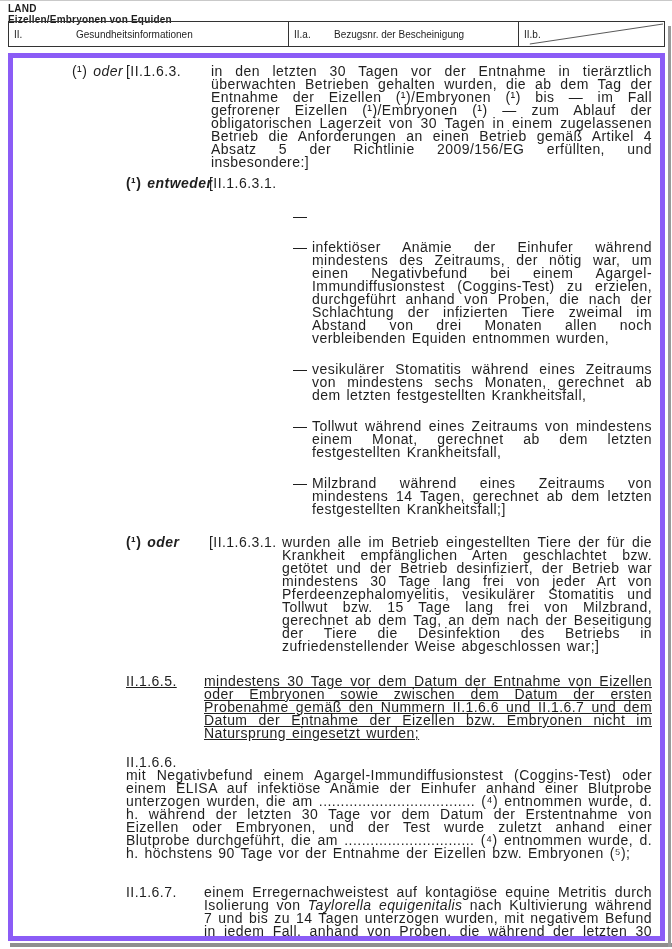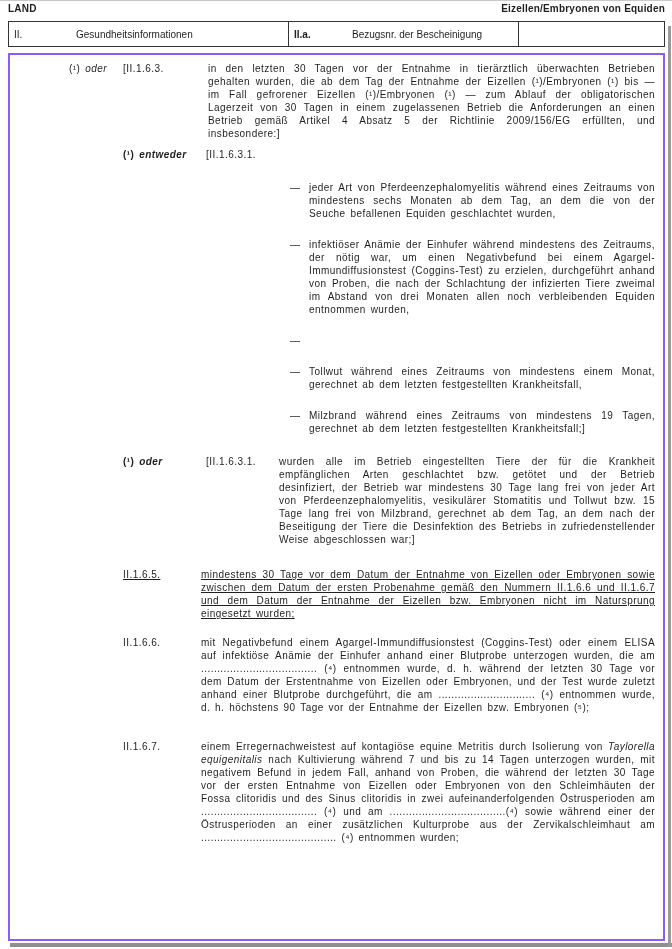--- a/index.html
+++ b/index.html
@@ -5,61 +5,61 @@
   html,body{margin:0;padding:0;background:#fff;}
   .page{
     position:relative;width:672px;height:949px;background:#ffffff;
     font-family:"Liberation Sans","DejaVu Sans",sans-serif;
     color:#1f1f1f;overflow:hidden;
   }
   .top-edge{position:absolute;left:0;top:0;width:672px;height:1px;background:#c9c9c9;}
   .topbar{
     position:absolute;left:8px;right:7px;top:3px;height:15px;
     display:flex;justify-content:space-between;align-items:flex-start;
-    font-size:10px;font-weight:bold;letter-spacing:.2px;
+    font-size:10px;font-weight:bold;letter-spacing:.2px;flex-direction:column;
   }
   .thead{
     position:absolute;left:8px;top:21px;width:657px;height:26px;
     border:1px solid #333;display:flex;box-sizing:border-box;
     font-size:10px;
   }
   .th{display:flex;align-items:center;box-sizing:border-box;}
   .th1{width:280px;border-right:1px solid #333;padding-left:5px;}
   .th2{width:230px;border-right:1px solid #333;padding-left:5px;}
   .th3{flex:1;position:relative;padding-left:5px;}
   .thnum{display:inline-block;width:62px;flex:none;}
-  .th2 .thnum{width:58px;font-weight:bold;}
+  .th2 .thnum{width:40px;}
   .th3 .thnum{width:auto;position:relative;z-index:2;}
   .diag{position:absolute;left:0;top:0;width:100%;height:100%;z-index:1;}
   .content{
     position:absolute;left:8px;top:53px;width:657px;height:888px;
-    border:2px solid #8b5cf6;box-sizing:border-box;
+    border:5px solid #8b5cf6;box-sizing:border-box;
     padding-top:7px;overflow:hidden;
-    font-size:10px;line-height:13px;letter-spacing:.45px;word-spacing:1.6px;
+    font-size:14px;line-height:13px;letter-spacing:.45px;word-spacing:1.6px;
   }
   .row{display:flex;align-items:flex-start;}
   .mk{flex:none;white-space:nowrap;}
   .num{flex:none;}
   .bodytxt{flex:1 1 auto;text-align:justify;margin-right:8px;}
   .i{font-style:italic;}
   
   .rowA{padding-left:59px;}
   .rowA .mk{width:54px;}
   .rowA .num{width:85px;}
   
   .rowB{padding-left:113px;}
   .rowB .mk{width:83px;font-weight:bold;}
   .rowB .num{width:73px;}
   
   .rowC{padding-left:113px;}
   .rowC .num{width:78px;}
   
   .rowD{padding-left:280px;}
   .rowD .dash{flex:none;width:19px;}
-  .mt8{margin-top:8px;}  .mt16{margin-top:16px;}  .mt18{margin-top:18px;}
+  .mt8{margin-top:8px;}  .mt16{margin-top:16px;flex-direction:column;}  .mt18{margin-top:18px;}
   .mt20{margin-top:20px;} .mt22{margin-top:22px;text-decoration:underline;} .mt26{margin-top:26px;}
   .bottom-shadow{position:absolute;left:10px;right:0;top:943px;height:4px;background:#8f8f8f;}
   .right-shadow{position:absolute;left:668px;top:26px;width:3px;height:921px;background:#9a9a9a;}
 </style>
 </head>
 <body>
 
 <div class="page">
   <div class="top-edge"></div>
 
@@ -70,53 +70,59 @@
 
   <div class="thead">
     <div class="th th1">
       <span class="thnum">II.</span>
       <span>Gesundheitsinformationen</span>
     </div>
     <div class="th th2">
       <span class="thnum">II.a.</span>
       <span>Bezugsnr. der Bescheinigung</span>
     </div>
+    <div class="th th3">
+      <span class="thnum">II.b.</span>
+      <svg class="diag" viewBox="0 0 147 24" preserveAspectRatio="none">
+        <line x1="11" y1="22" x2="146" y2="2" stroke="#444" stroke-width="0.9"></line>
+      </svg>
+    </div>
   </div>
 
   <div class="content">
 
     <div class="row rowA">
       <span class="mk"><span>(¹)</span> <span class="i">oder</span></span>
       <span class="num">[II.1.6.3.</span>
       <span class="bodytxt">in den letzten 30 Tagen vor der Entnahme in tierärztlich überwachten Betrieben gehalten wurden, die ab dem Tag der Entnahme der Eizellen (¹)/Embryonen (¹) bis — im Fall gefrorener Eizellen (¹)/Embryonen (¹) — zum Ablauf der obligatorischen Lagerzeit von 30 Tagen in einem zugelassenen Betrieb die Anforderungen an einen Betrieb gemäß Artikel 4 Absatz 5 der Richtlinie 2009/156/EG erfüllten, und insbesondere:]</span>
     </div>
 
     <div class="row rowB mt8">
       <span class="mk"><span>(¹)</span> <span class="i">entweder</span></span>
       <span class="num">[II.1.6.3.1.</span>
     </div>
 
     <div class="row rowD mt20">
       <span class="dash">—</span>
-      <span class="bodytxt">jeder Art von Pferdeenzephalomyelitis während eines Zeitraums von mindestens sechs Monaten ab dem Tag, an dem die von der Seuche befallenen Equiden geschlachtet wurden,</span>
     </div>
     <div class="row rowD mt18">
       <span class="dash">—</span>
       <span class="bodytxt">infektiöser Anämie der Einhufer während mindestens des Zeitraums, der nötig war, um einen Negativbefund bei einem Agargel-Immundiffusionstest (Coggins-Test) zu erzielen, durchgeführt anhand von Proben, die nach der Schlachtung der infizierten Tiere zweimal im Abstand von drei Monaten allen noch verbleibenden Equiden entnommen wurden,</span>
     </div>
     <div class="row rowD mt18">
       <span class="dash">—</span>
+      <span class="bodytxt">vesikulärer Stomatitis während eines Zeitraums von mindestens sechs Monaten, gerechnet ab dem letzten festgestellten Krankheitsfall,</span>
     </div>
     <div class="row rowD mt18">
       <span class="dash">—</span>
       <span class="bodytxt">Tollwut während eines Zeitraums von mindestens einem Monat, gerechnet ab dem letzten festgestellten Krankheitsfall,</span>
     </div>
     <div class="row rowD mt18">
       <span class="dash">—</span>
-      <span class="bodytxt">Milzbrand während eines Zeitraums von mindestens 19 Tagen, gerechnet ab dem letzten festgestellten Krankheitsfall;]</span>
+      <span class="bodytxt">Milzbrand während eines Zeitraums von mindestens 14 Tagen, gerechnet ab dem letzten festgestellten Krankheitsfall;]</span>
     </div>
 
     <div class="row rowB mt20">
       <span class="mk"><span>(¹)</span> <span class="i">oder</span></span>
       <span class="num">[II.1.6.3.1.</span>
       <span class="bodytxt">wurden alle im Betrieb eingestellten Tiere der für die Krankheit empfänglichen Arten geschlachtet bzw. getötet und der Betrieb desinfiziert, der Betrieb war mindestens 30 Tage lang frei von jeder Art von Pferdeenzephalomyelitis, vesikulärer Stomatitis und Tollwut bzw. 15 Tage lang frei von Milzbrand, gerechnet ab dem Tag, an dem nach der Beseitigung der Tiere die Desinfektion des Betriebs in zufriedenstellender Weise abgeschlossen war;]</span>
     </div>
 
 
     <div class="row rowC mt22">

